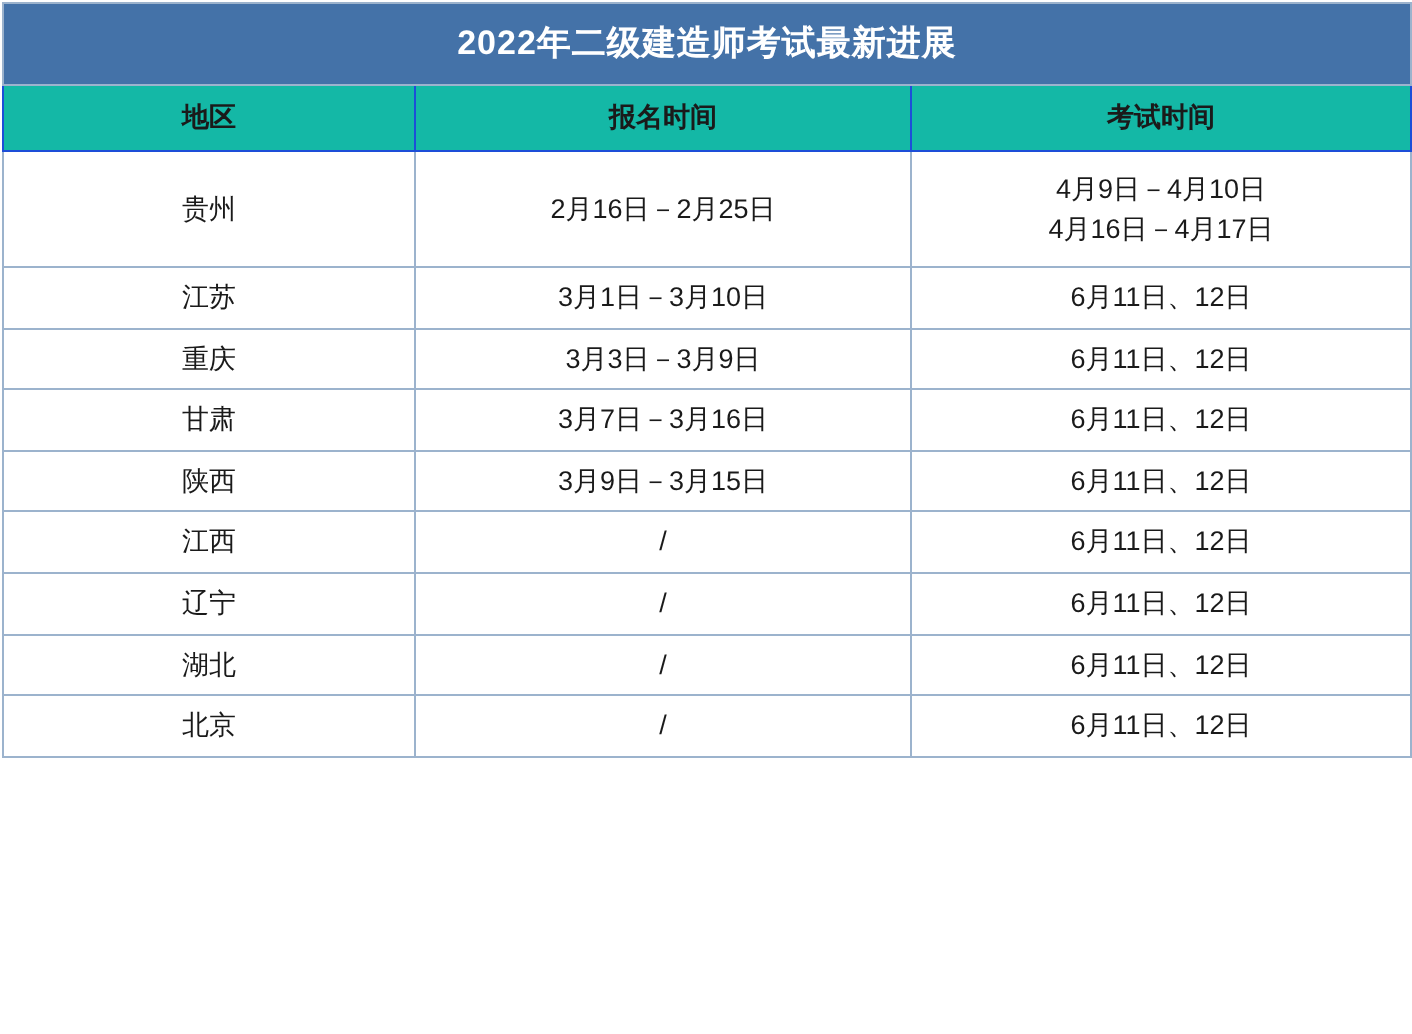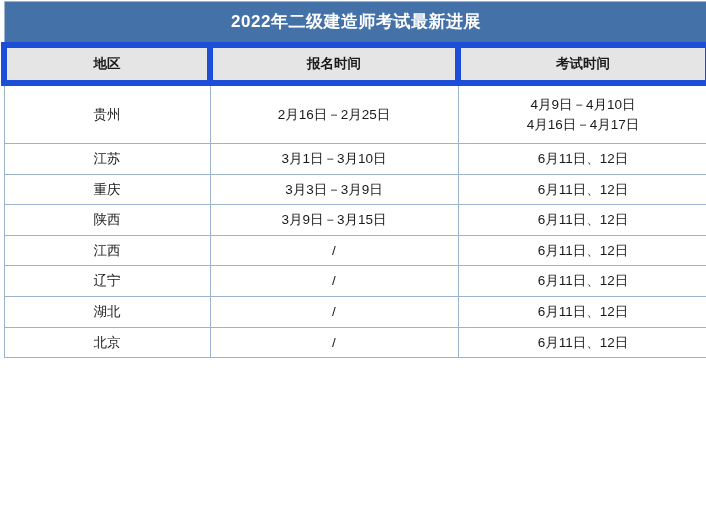--- a/index.html
+++ b/index.html
@@ -34,27 +34,27 @@
     background: #4472a8;
     color: #ffffff;
     font-size: 17px;
     font-weight: bold;
     text-align: center;
     padding: 8px 4px 9px 4px;
     border: 1px solid #9cb3cd;
     letter-spacing: 0.5px;
   }
   .head-row td {
-    background: #e5e5e5;
+    background: #14b8a6;
     color: #1a1a1a;
     font-size: 13.5px;
     font-weight: bold;
     text-align: center;
     padding: 7px 4px;
-    border: 6px solid #1d4ed8;
+    border: 1px solid #1d4ed8;
   }
   table.sched td.cell {
     border: 1px solid #9cb3cd;
     font-size: 13.5px;
     color: #1a1a1a;
     text-align: center;
     vertical-align: middle;
     padding: 5px 4px;
     line-height: 1.45;
     background: #ffffff;
@@ -102,20 +102,25 @@
         <td class="cell">3月1日－3月10日</td>
         <td class="cell">6月11日、12日</td>
       </tr>
 
       <tr>
         <td class="cell">重庆</td>
         <td class="cell">3月3日－3月9日</td>
         <td class="cell">6月11日、12日</td>
       </tr>
 
+      <tr>
+        <td class="cell">甘肃</td>
+        <td class="cell">3月7日－3月16日</td>
+        <td class="cell">6月11日、12日</td>
+      </tr>
 
       <tr>
         <td class="cell">陕西</td>
         <td class="cell">3月9日－3月15日</td>
         <td class="cell">6月11日、12日</td>
       </tr>
 
 
 
 

